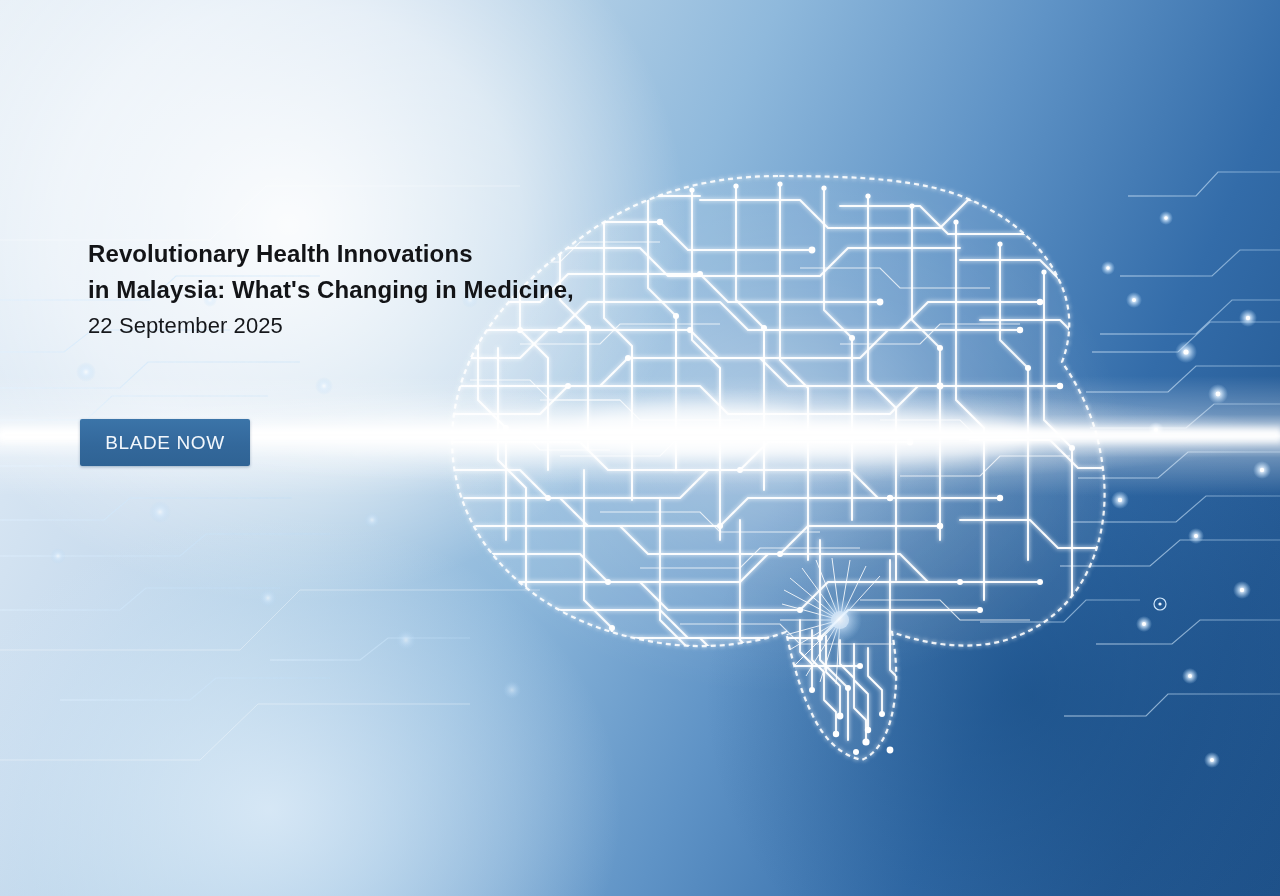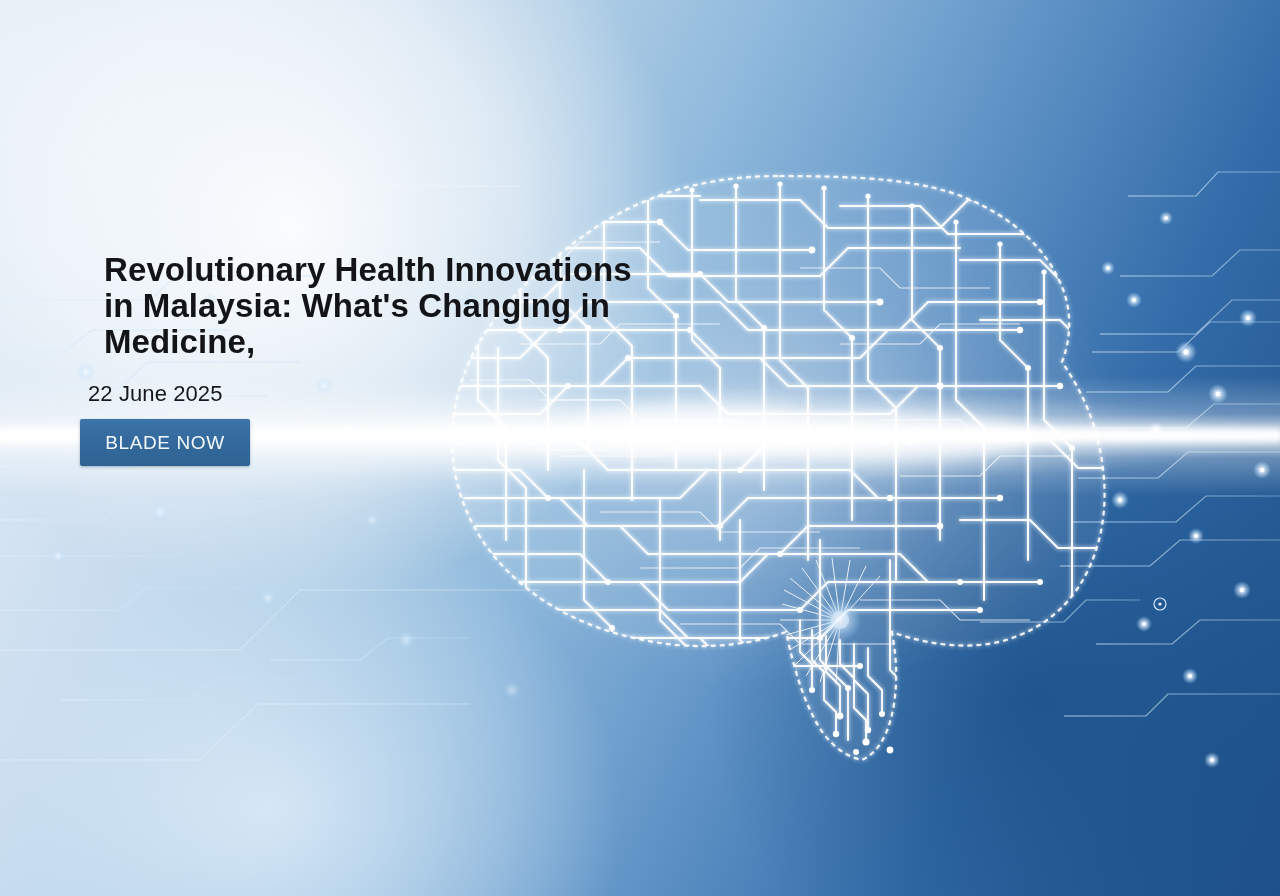--- a/index.html
+++ b/index.html
@@ -56,23 +56,23 @@
   }
   .beam-core{
     position:absolute;left:0;right:0;top:424px;height:22px;
     background:linear-gradient(to bottom,rgba(255,255,255,0),rgba(255,255,255,.98) 45%,rgba(255,255,255,.98) 55%,rgba(255,255,255,0));
     filter:blur(2px);
     pointer-events:none;
   }
 
   .content{position:absolute;left:88px;top:236px;width:560px;}
   .headline{
-    margin:16px;
+    margin:0;
     color:#131417;
-    font-size:33px;
+    font-size:24px;
     font-weight:700;
     line-height:36px;
     letter-spacing:.1px;
     white-space:pre-line;
   }
   .subline{
     margin:0;
     color:#15171b;
     font-size:22px;
     font-weight:400;
@@ -439,18 +439,18 @@
       </g>
     </svg>
   </div>
 
   <div class="beam"></div>
   <div class="beam-core"></div>
 
   <div class="content">
     <h1 class="headline">Revolutionary Health Innovations
 in Malaysia: What's Changing in Medicine,</h1>
-    <p class="subline">22 June 2025</p>
+    <p class="subline">22 September 2025</p>
   </div>
 
   <button class="cta" type="button">BLADE NOW</button>
 
 </div>
 
 </body></html>

